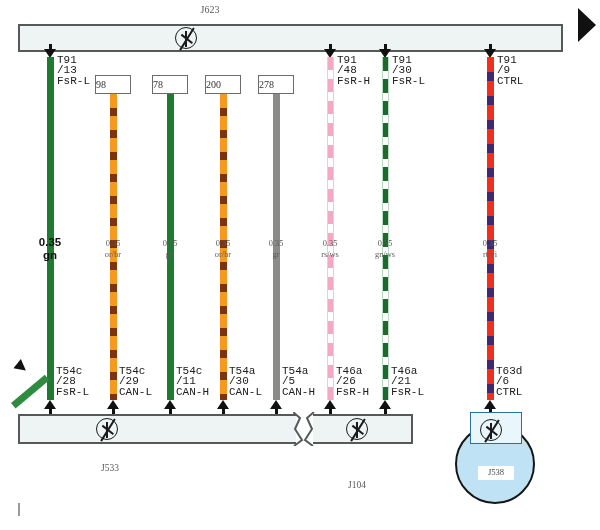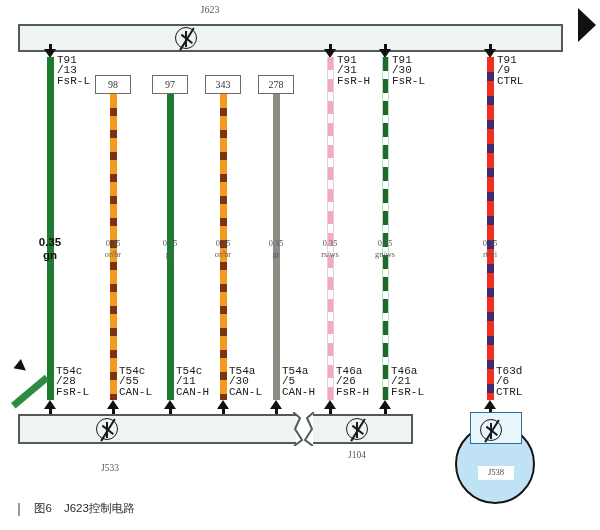--- a/index.html
+++ b/index.html
@@ -150,21 +150,20 @@
     transform: rotate(40deg);
   }
 
   
   .numbox {
     position: absolute;
     width: 36px; height: 19px;
     background: #ffffff;
     border: 1.3px solid #6b6b6b;
     box-sizing: border-box;
-    text-align: center;
     font-size: 10px;
     line-height: 17px;
     color: #333333;
     font-family: "Liberation Serif", serif;
   }
 
   
   .term {
     position: absolute;
     font-size: 11px;
@@ -307,41 +306,41 @@
   <div class="arrow-up-stem" style="left:48.5px; top:407px;"></div>
 
   <div class="numbox" style="left:95px; top:75px;">98</div>
   <div class="wire w-orbr" style="left:109.5px; top:94px; height:306px;"></div>
   <div class="spec" style="left:90px; top:238px;">
     <div>0.35</div>
     <div>or/br</div>
   </div>
   <div class="term" style="left:119px; top:366px;">
     <div>T54c</div>
-    <div>/55</div>
+    <div>/29</div>
     <div>CAN-L</div>
   </div>
   <div class="arrow-up" style="left:107px; top:400px;"></div>
   <div class="arrow-up-stem" style="left:111.5px; top:407px;"></div>
 
-  <div class="numbox" style="left:152px; top:75px;">97</div>
+  <div class="numbox" style="left:152px; top:75px;">78</div>
   <div class="wire w-gn" style="left:166.5px; top:94px; height:306px;"></div>
   <div class="spec" style="left:147px; top:238px;">
     <div>0.35</div>
     <div>gn</div>
   </div>
   <div class="term" style="left:176px; top:366px;">
     <div>T54c</div>
     <div>/11</div>
     <div>CAN-H</div>
   </div>
   <div class="arrow-up" style="left:164px; top:400px;"></div>
   <div class="arrow-up-stem" style="left:168.5px; top:407px;"></div>
 
-  <div class="numbox" style="left:205px; top:75px;">343</div>
+  <div class="numbox" style="left:205px; top:75px;">200</div>
   <div class="wire w-orbr" style="left:219.5px; top:94px; height:306px;"></div>
   <div class="spec" style="left:200px; top:238px;">
     <div>0.35</div>
     <div>or/br</div>
   </div>
   <div class="term" style="left:229px; top:366px;">
     <div>T54a</div>
     <div>/30</div>
     <div>CAN-L</div>
   </div>
@@ -360,21 +359,21 @@
     <div>CAN-H</div>
   </div>
   <div class="arrow-up" style="left:270px; top:400px;"></div>
   <div class="arrow-up-stem" style="left:274.5px; top:407px;"></div>
 
   <div class="arrow-dn" style="left:324px; top:49px;"></div>
   <div class="arrow-dn-stem" style="left:328.5px; top:44px;"></div>
   <div class="wire w-rswsx" style="left:326.5px; top:57px; height:343px;"></div>
   <div class="term" style="left:337px; top:55px;">
     <div>T91</div>
-    <div>/31</div>
+    <div>/48</div>
     <div>FsR-H</div>
   </div>
   <div class="spec" style="left:307px; top:238px;">
     <div>0.35</div>
     <div>rs/ws</div>
   </div>
   <div class="term" style="left:336px; top:366px;">
     <div>T46a</div>
     <div>/26</div>
     <div>FsR-H</div>
@@ -433,27 +432,24 @@
   <div class="modlabel" style="left:85px; top:463px; width:50px;text-align:center;">J533</div>
 
   <svg class="zig" style="left:303px; top:412px;" viewBox="0 0 12 34">
     <polyline points="11,0 4,6 9,17 2,28 10,34" fill="none" stroke="#555a58" stroke-width="2"></polyline>
   </svg>
   <div class="bus" style="left:313px; top:414px; width:100px; height:30px;"></div>
   <div class="bus-side" style="left:411px; top:414px; height:30px;"></div>
   <div class="ksym" style="left:346px; top:418px;">
     <div class="kslash"></div>
   </div>
-  <div class="modlabel" style="left:332px; top:450px; width:50px;">J104</div>
+  <div class="modlabel" style="left:332px; top:480px; width:50px;">J104</div>
 
   <div class="j538circle" style="left:455px; top:424px; width:80px; height:80px;"></div>
   <div class="j538box" style="left:470px; top:412px; width:52px; height:32px;"></div>
   <div class="ksym" style="left:480px; top:419px;">
     <div class="kslash"></div>
   </div>
   <div class="j538tag" style="left:478px; top:466px; width:36px; height:14px;">J538</div>
 
   <div class="caption-bar" style="left:18px; top:503px;"></div>
-  <div class="caption" style="left:34px; top:501px;">
-    <span class="cap-num">图6</span><span>J623控制电路</span>
-  </div>
 
 </div>
 
 </body></html>

